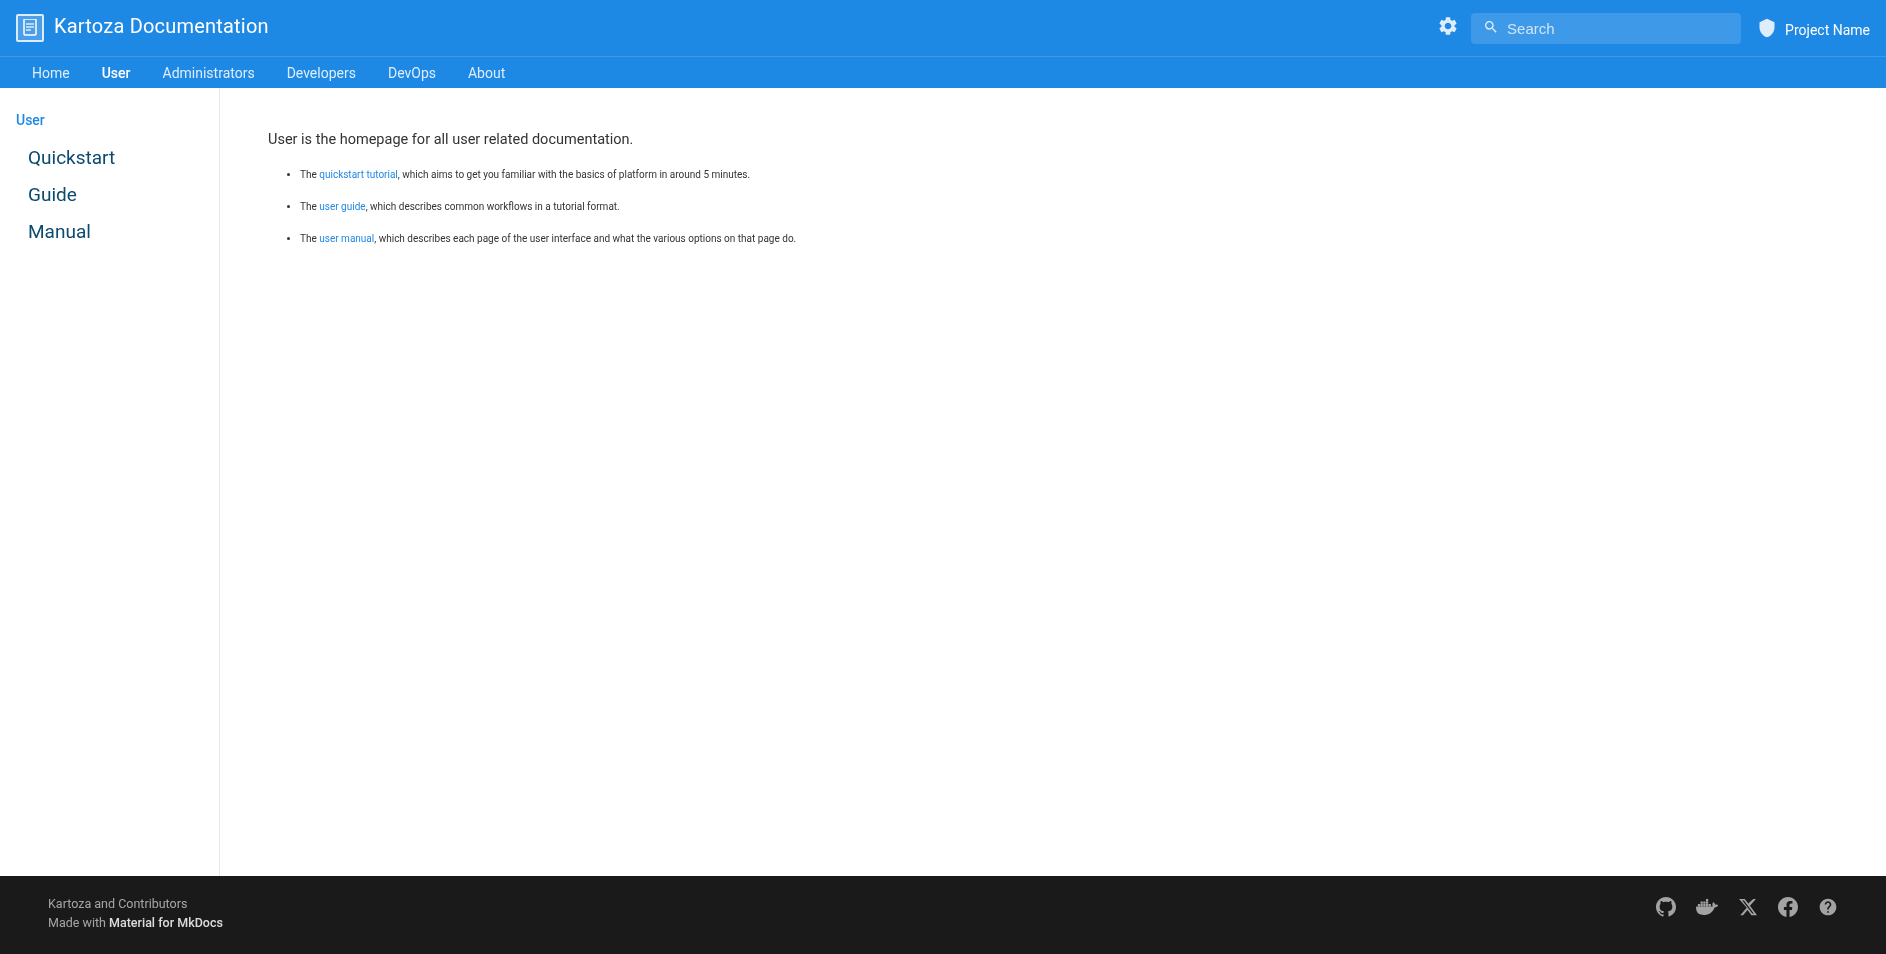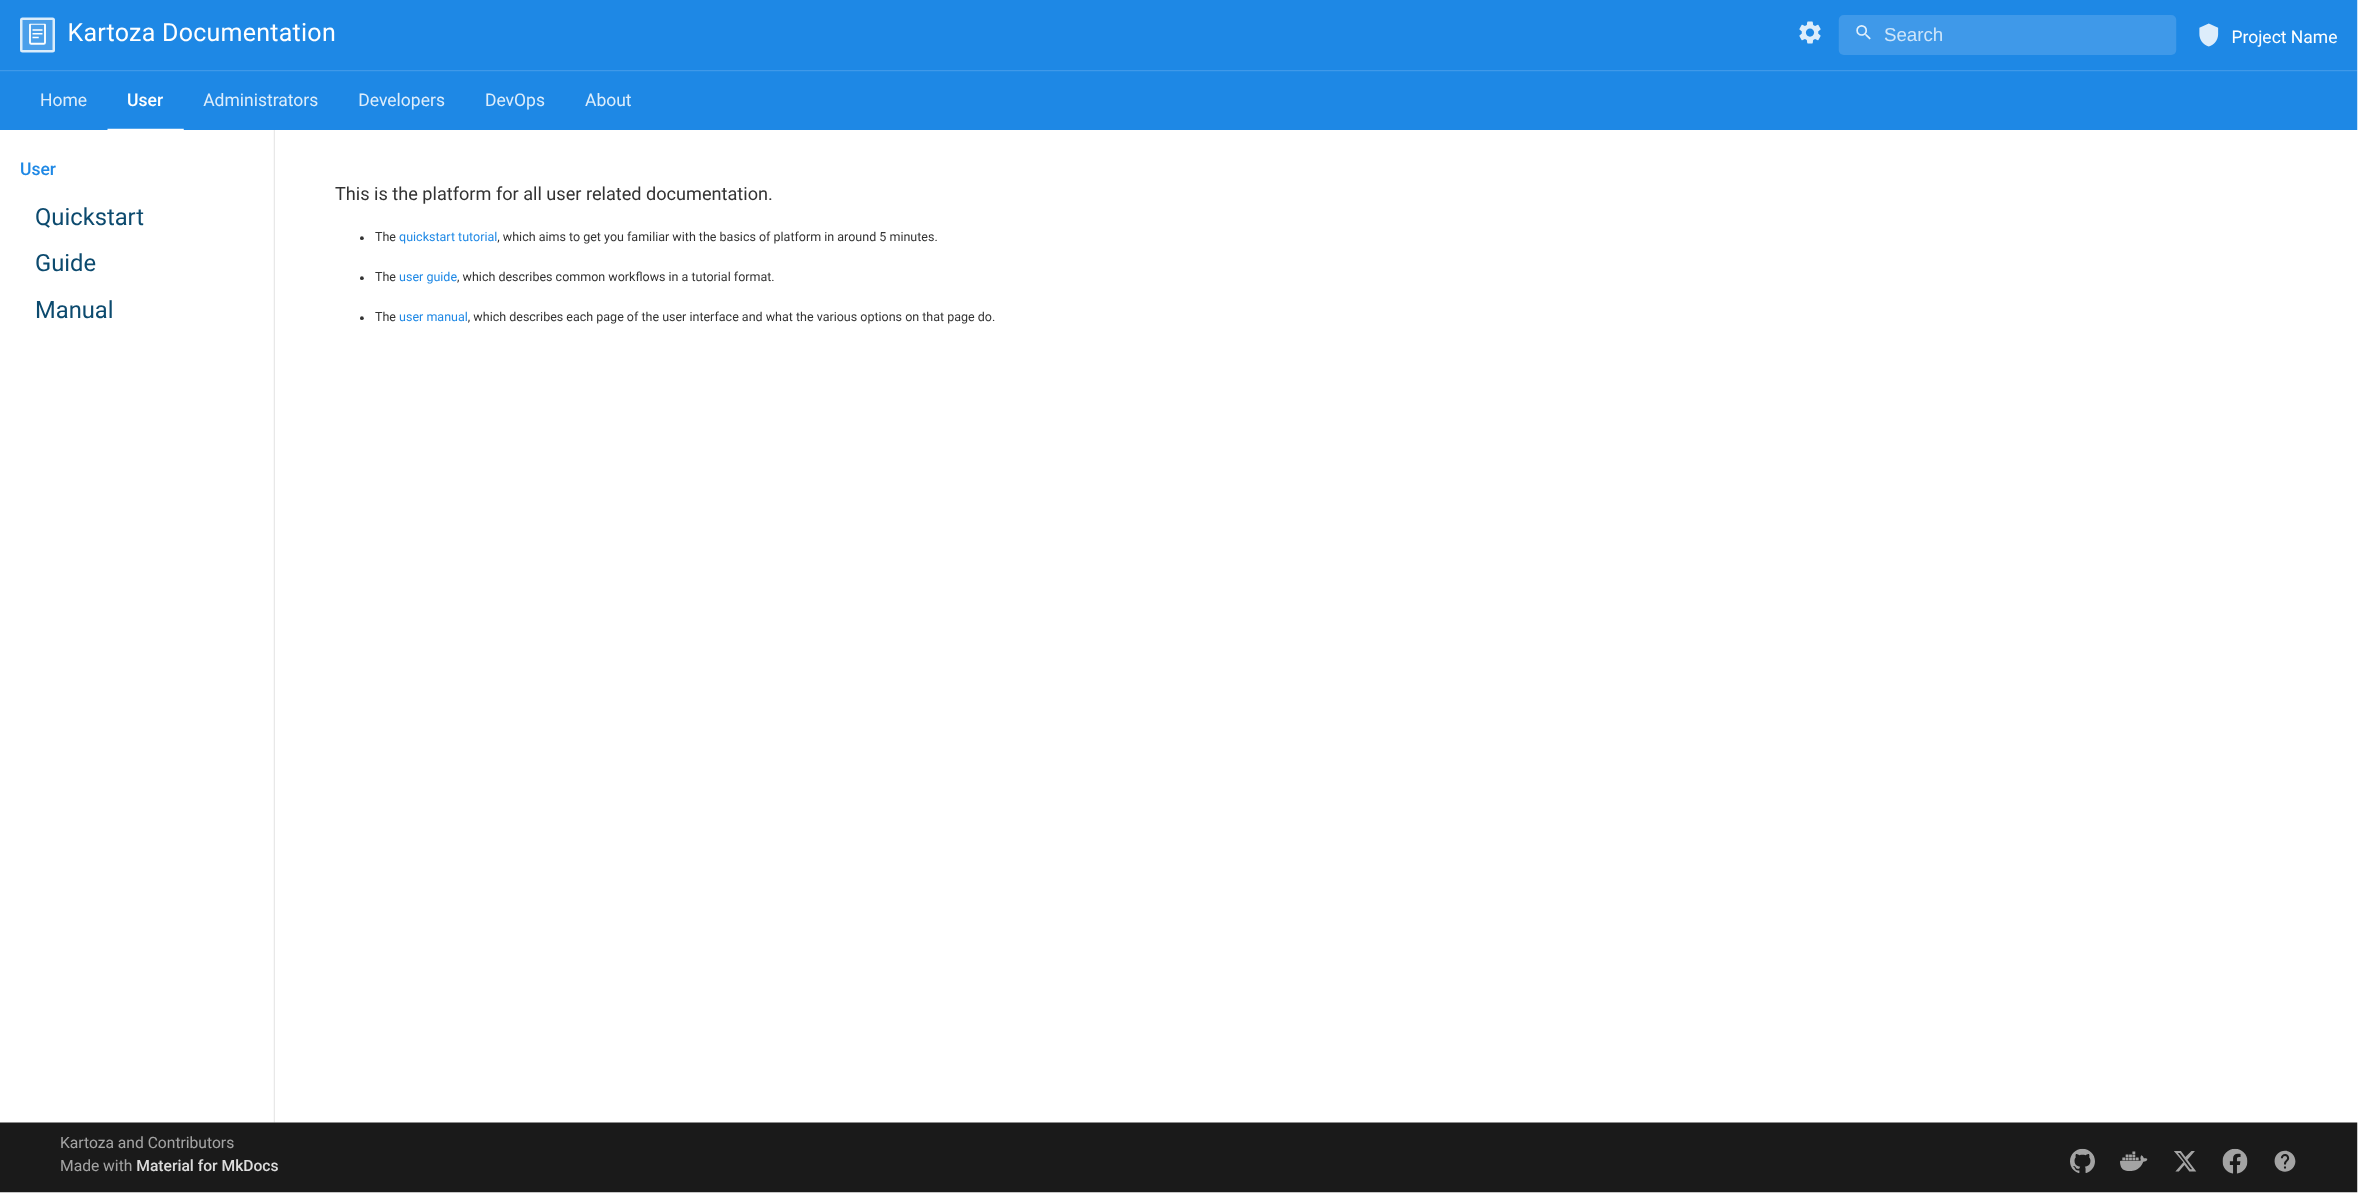--- a/index.html
+++ b/index.html
@@ -77,21 +77,21 @@
     }
     .project-name { font-size: 14px; }
 
     
     .nav {
       background: #1e88e5;
       border-top: 1px solid rgba(255,255,255,0.15);
       display: flex;
       align-items: center;
       padding: 4px 16px;
-      height: 48px;
+      height: 32px;
     }
     .nav-item {
       color: rgba(255,255,255,0.85);
       text-decoration: none;
       padding: 14px 16px;
       font-size: 14px;
       display: inline-block;
       cursor: pointer;
       transition: color 0.2s;
       border-bottom: 2px solid transparent;
@@ -173,23 +173,23 @@
     .content-list li:last-child { margin-bottom: 0; }
     a.inline-link {
       color: #1e88e5;
       text-decoration: none;
     }
 
     
     .footer {
       background: #1a1a1a;
       color: rgba(255,255,255,0.6);
-      padding: 9px 48px;
-      display: flex;
-      align-items: flex-end;
+      padding: 20px 48px;
+      display: flex;
+      align-items: flex-start;
       justify-content: space-between;
       font-size: 12.5px;
     }
     .footer-left {}
     .footer-left p { margin-bottom: 4px; }
     .footer-left .footer-made strong { color: rgba(255,255,255,0.85); font-weight: 500; }
     .footer-icons {
       display: flex;
       gap: 20px;
       align-items: center;
@@ -250,21 +250,21 @@
 <div class="page-body">
 
   <aside class="sidebar">
     <div class="sidebar-section-title">User</div>
     <a class="sidebar-item">Quickstart</a>
     <a class="sidebar-item">Guide</a>
     <a class="sidebar-item">Manual</a>
   </aside>
 
   <main class="content">
-    <p class="content-intro">This is the platform for all user related documentation.</p>
+    <p class="content-intro">User is the homepage for all user related documentation.</p>
     <ul class="content-list">
       <li>
         <span>The </span><a class="inline-link">quickstart tutorial</a><span>, which aims to get you familiar with the basics of platform in around 5 minutes.</span>
       </li>
       <li>
         <span>The </span><a class="inline-link">user guide</a><span>, which describes common workflows in a tutorial format.</span>
       </li>
       <li>
         <span>The </span><a class="inline-link">user manual</a><span>, which describes each page of the user interface and what the various options on that page do.</span>
       </li>

